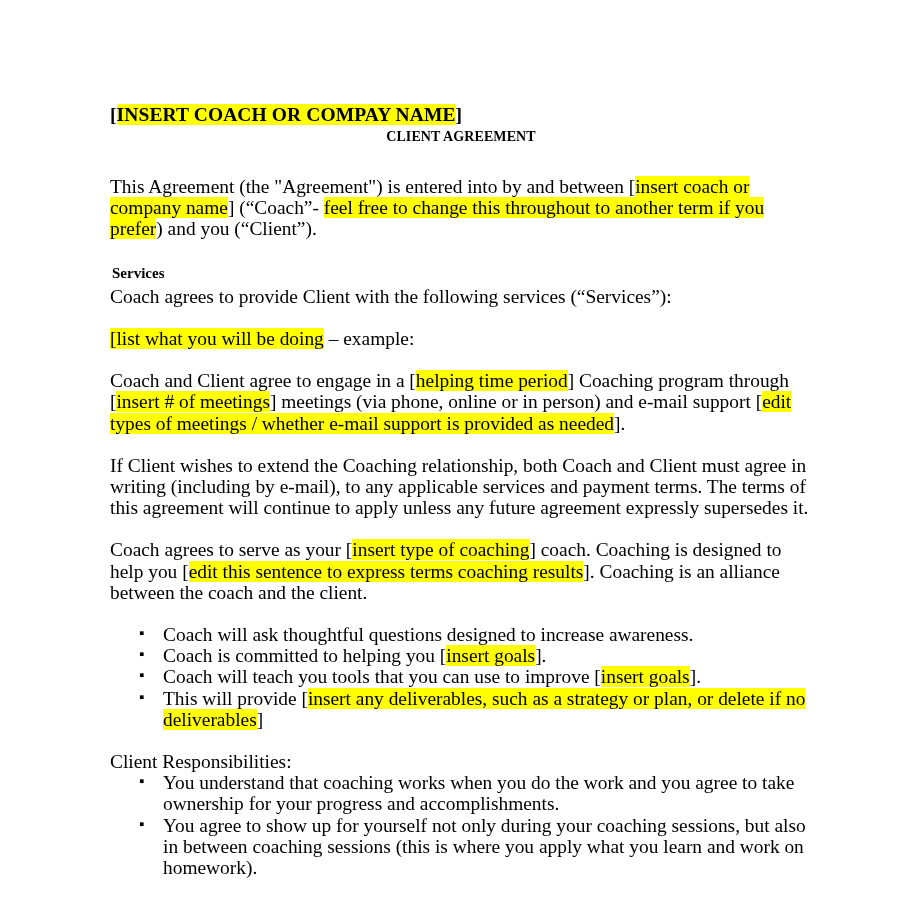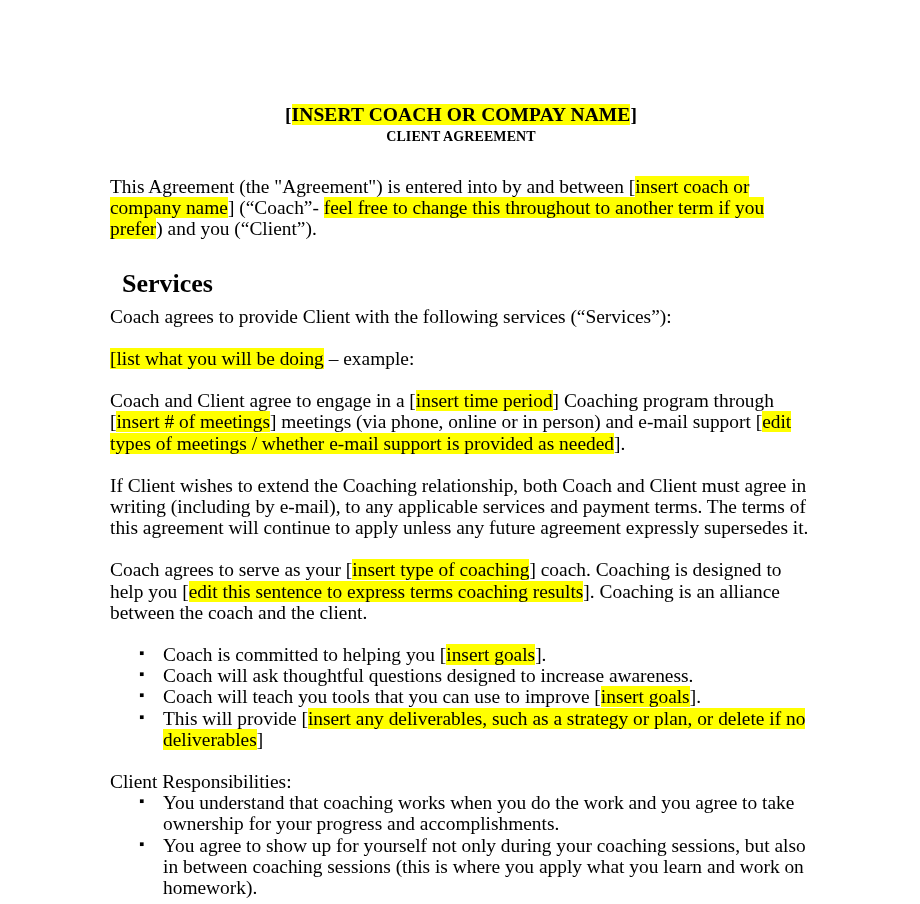--- a/index.html
+++ b/index.html
@@ -16,21 +16,20 @@
   }
   .page {
     position: relative;
     width: 920px;
     height: 904px;
     background: #ffffff;
     box-sizing: border-box;
     padding: 104px 108px 0 110px;
   }
   .doc-title {
-    text-align: center;
     font-weight: bold;
     font-size: 19.5px;
     line-height: 21.5px;
     letter-spacing: 0.1px;
   }
   .doc-subtitle {
     text-align: center;
     font-weight: bold;
     font-size: 14px;
     line-height: 21.5px;
@@ -47,23 +46,23 @@
     font-size: 19.4px;
     line-height: 21.2px;
   }
   .gap-lg { height: 29px; }
   .gap-md { height: 21px; }
   .hl {
     background-color: #ffff00;
   }
   .heading {
     font-weight: bold;
-    font-size: 26px;
+    font-size: 15px;
     line-height: 21.2px;
-    margin: 12px;
+    margin: 2px;
   }
   ul.bullets {
     margin: 0;
     padding: 0;
     list-style: none;
   }
   ul.bullets > li {
     position: relative;
     padding-left: 53px;
     font-size: 19.4px;
@@ -99,37 +98,37 @@
 
     <p class="heading">Services</p>
     <p class="para">Coach agrees to provide Client with the following services (“Services”):</p>
 
     <div class="gap-md"></div>
 
     <p class="para"><span class="hl">[list what you will be doing</span><span> – example:</span></p>
 
     <div class="gap-md"></div>
 
-    <p class="para"><span>Coach and Client agree to engage in a [</span><span class="hl">insert time period</span><span>] Coaching program through [</span><span class="hl">insert # of meetings</span><span>] meetings (via phone, online or in person) and e-mail support [</span><span class="hl">edit types of meetings / whether e-mail support is provided as needed</span><span>].</span></p>
+    <p class="para"><span>Coach and Client agree to engage in a [</span><span class="hl">helping time period</span><span>] Coaching program through [</span><span class="hl">insert # of meetings</span><span>] meetings (via phone, online or in person) and e-mail support [</span><span class="hl">edit types of meetings / whether e-mail support is provided as needed</span><span>].</span></p>
 
     <div class="gap-md"></div>
 
     <p class="para">If Client wishes to extend the Coaching relationship, both Coach and Client must agree in writing (including by e-mail), to any applicable services and payment terms.  The terms of this agreement will continue to apply unless any future agreement expressly supersedes it.</p>
 
     <div class="gap-md"></div>
 
 
     <p class="para"><span>Coach agrees to serve as your [</span><span class="hl">insert type of coaching</span><span>] coach.  Coaching is designed to help you [</span><span class="hl">edit this sentence to express terms coaching results</span><span>].  Coaching is an alliance between the coach and the client.</span></p>
 
     <div class="gap-md"></div>
 
 
     <ul class="bullets">
+      <li><span>Coach will ask thoughtful questions designed to increase awareness.</span><span class="hl"></span><span></span></li>
       <li><span>Coach is committed to helping you [</span><span class="hl">insert goals</span><span>].</span></li>
-      <li><span>Coach will ask thoughtful questions designed to increase awareness.</span><span class="hl"></span><span></span></li>
       <li><span>Coach will teach you tools that you can use to improve [</span><span class="hl">insert goals</span><span>].</span></li>
       <li><span>This will provide [</span><span class="hl">insert any deliverables, such as a strategy or plan, or delete if no deliverables</span><span>]</span></li>
     </ul>
 
     <div class="gap-md"></div>
 
     <p class="para">Client Responsibilities:</p>
 
     <ul class="bullets">
       <li>You understand that coaching works when you do the work and you agree to take ownership for your progress and accomplishments.</li>

